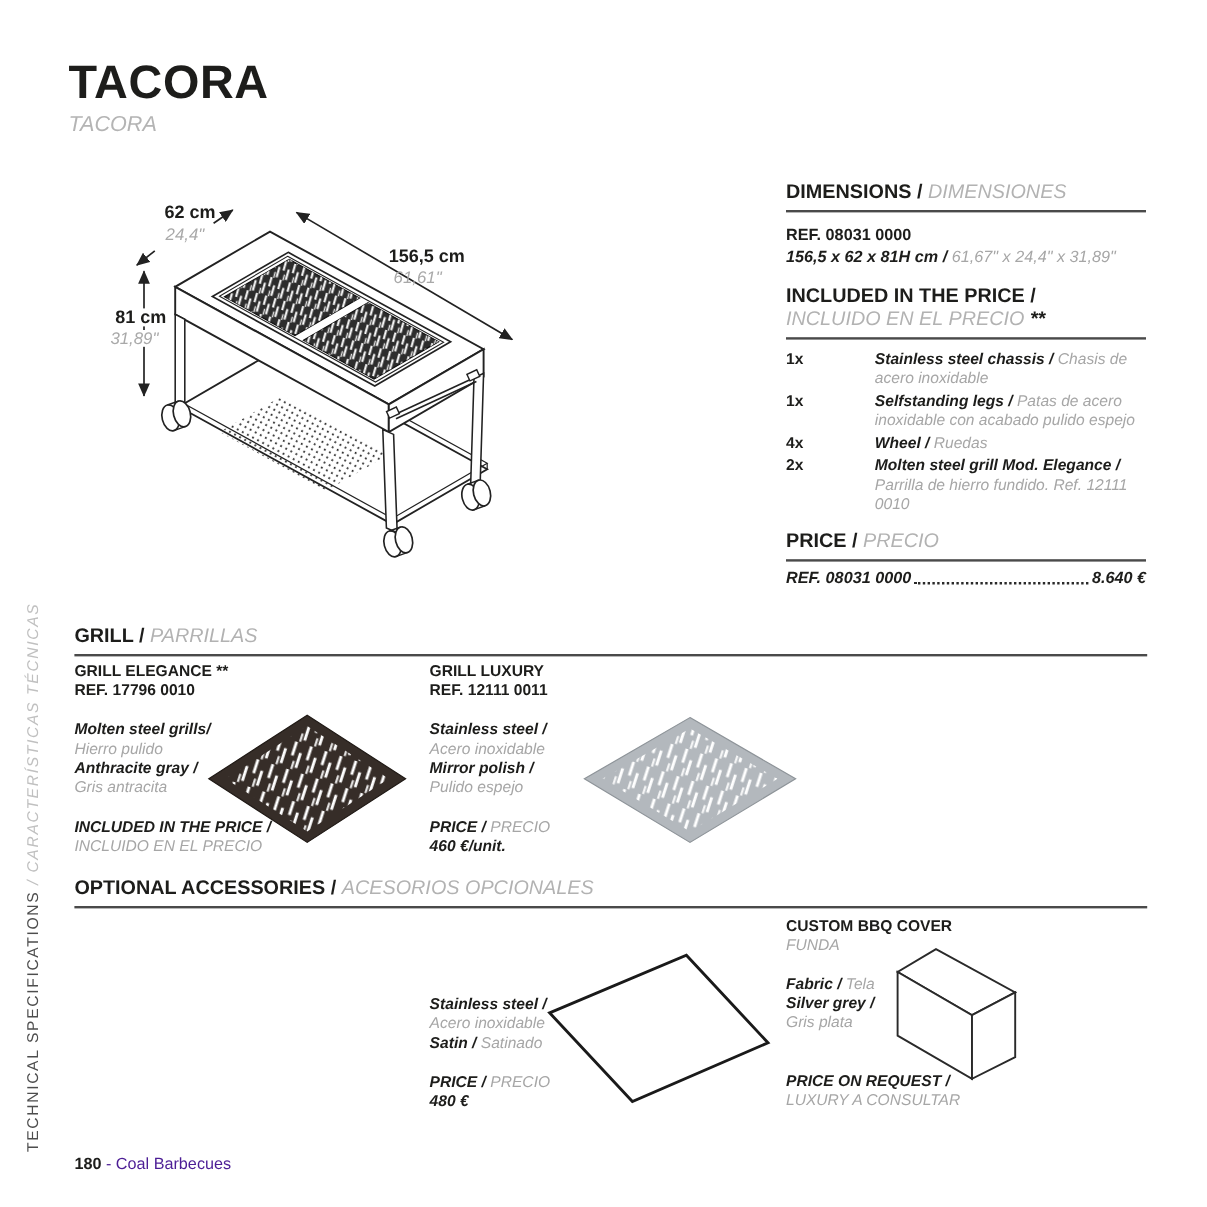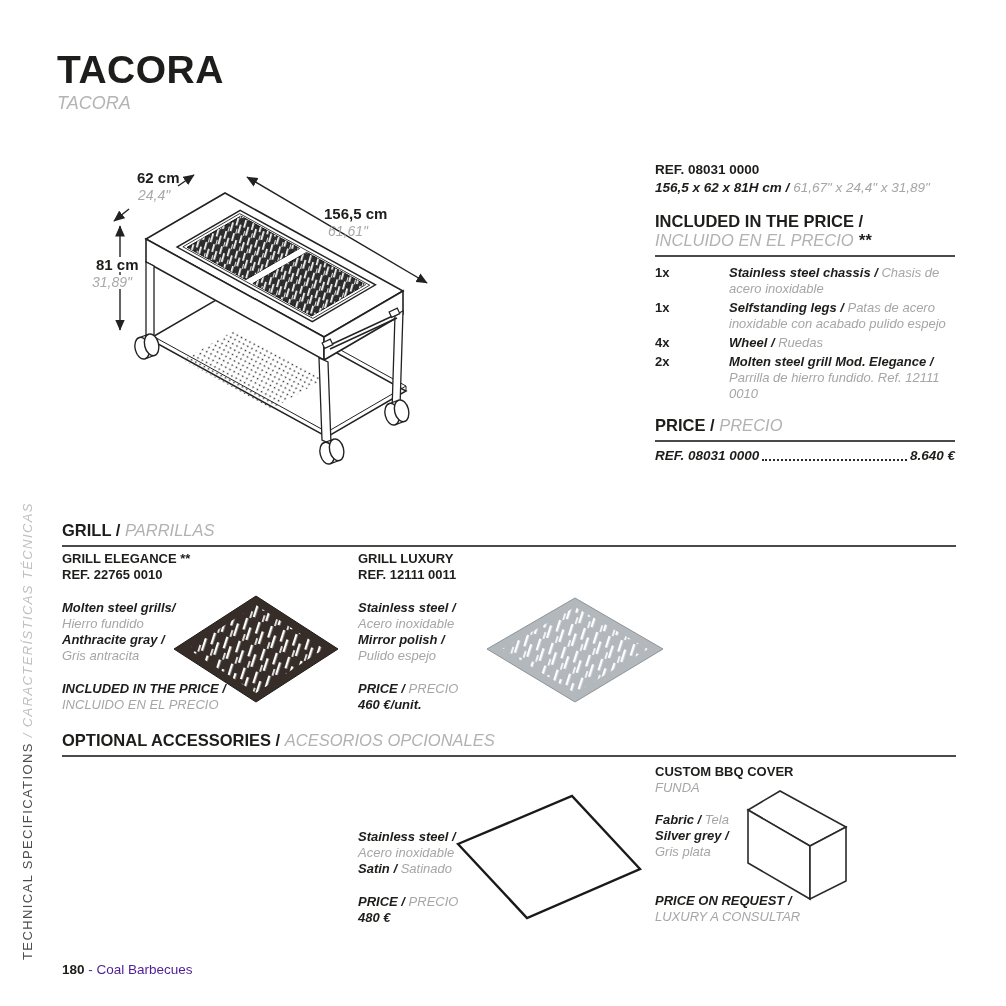--- a/index.html
+++ b/index.html
@@ -144,20 +144,24 @@
     <span class="dim metric" style="left:47px;top:10px;">62 cm</span>
     <span class="dim imperial" style="left:48px;top:28px;">24,4"</span>
     <span class="dim metric" style="left:234px;top:46px;">156,5 cm</span>
     <span class="dim imperial" style="left:238px;top:64px;">61,61"</span>
     <span class="dim metric bg" style="left:4px;top:97px;">81 cm</span>
     <span class="dim imperial bg" style="left:0px;top:115px;">31,89"</span>
   </div>
 
   <aside class="right-col">
     <section>
+      <h2 class="sec-head">
+        <span>DIMENSIONS /</span>
+        <span class="es">DIMENSIONES</span>
+      </h2>
       <div class="ref-line">REF. 08031 0000</div>
       <div class="dims-line">
         <span class="b">156,5 x 62 x 81H cm /</span>
         <span class="es">61,67" x 24,4" x 31,89"</span>
       </div>
     </section>
 
     <section class="mt">
       <h2 class="sec-head">
         <span style="display:block">INCLUDED IN THE PRICE /</span>
@@ -197,25 +201,25 @@
   </aside>
 
   <section class="wide-sec grill-sec">
     <h2 class="sec-head">
       <span>GRILL /</span>
       <span class="es">PARRILLAS</span>
     </h2>
 
     <div class="abs" style="left:0;top:30px;">
       <div class="subtitle13">GRILL ELEGANCE **</div>
-      <div class="subtitle13">REF. 22765 0010</div>
+      <div class="subtitle13">REF. 17796 0010</div>
     </div>
     <div class="abs" style="left:0;top:79px;width:160px;">
       <div class="b">Molten steel grills/</div>
-      <div class="es">Hierro fundido</div>
+      <div class="es">Hierro pulido</div>
       <div class="b">Anthracite gray /</div>
       <div class="es">Gris antracita</div>
     </div>
     <div class="abs" style="left:0;top:160px;">
       <div class="b">INCLUDED IN THE PRICE /</div>
       <div class="es">INCLUIDO EN EL PRECIO</div>
     </div>
     <div class="abs" style="left:108px;top:72px;">
       <svg width="172" height="112" viewBox="0 0 172 112">
         <defs>

